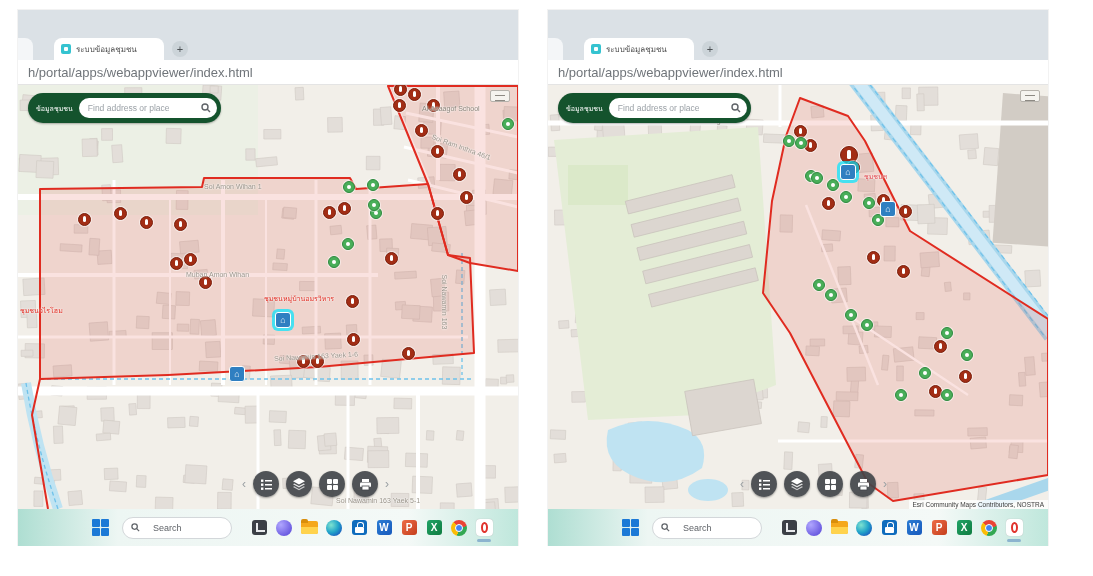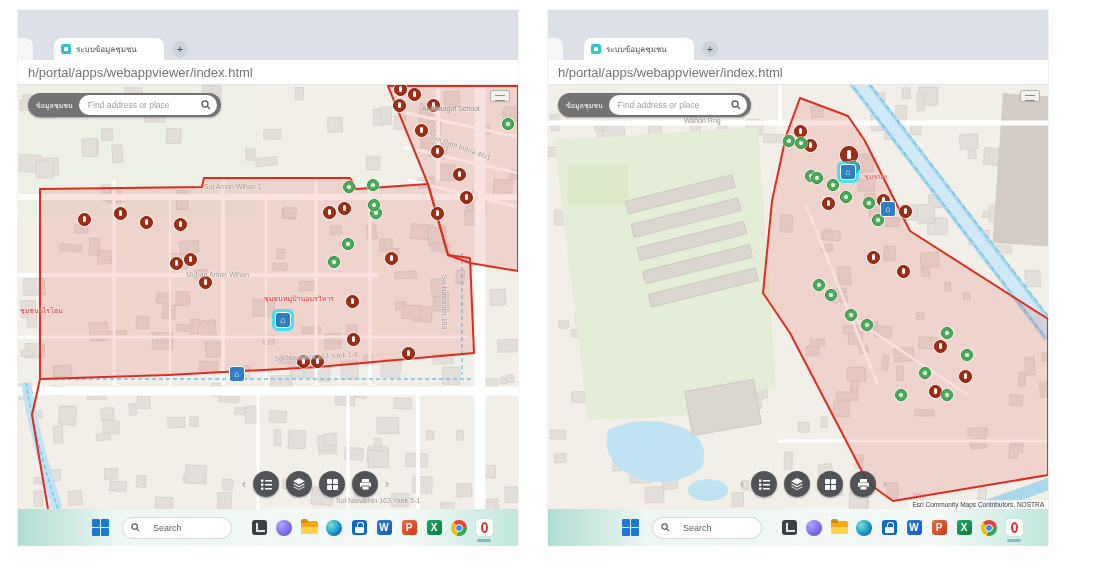--- a/index.html
+++ b/index.html
@@ -32,21 +32,21 @@
   .mk-red.big{width:16px;height:16px;margin:-9px 0 0 -9px;}
   .mk-red.big::after{left:5.5px;top:3px;width:4px;height:9px;}
   .mk-green{position:absolute;width:10px;height:10px;margin:-5px 0 0 -5px;background:#49ae59;border:1px solid #2e8a3e;
             border-radius:50%;box-shadow:0 0 0 1px rgba(255,255,255,.5);pointer-events:auto;}
   .mk-green::after{content:"";position:absolute;left:2.5px;top:2.5px;width:4px;height:4px;background:#fff;border-radius:50%;}
   .mk-poi{position:absolute;width:14px;height:14px;margin:-7px 0 0 -7px;background:#2f7fc1;border:1px solid #fff;
           border-radius:3px;display:flex;align-items:center;justify-content:center;color:#fff;font-size:9px;pointer-events:auto;}
   .mk-poi.selected{box-shadow:0 0 0 3px rgba(0,229,255,.7);}
   .map-label{position:absolute;font-size:7px;white-space:nowrap;text-shadow:0 0 2px #fff,0 0 2px #fff;transform-origin:left center;}
 
-  .searchbar{position:absolute;left:10px;top:8px;height:24px;background:#737373;border-radius:16px;display:flex;
+  .searchbar{position:absolute;left:10px;top:8px;height:30px;background:#14532d;border-radius:16px;display:flex;
              align-items:center;padding:3px 4px 3px 8px;box-sizing:border-box;box-shadow:0 1px 2px rgba(0,0,0,.3);}
   .searchbar-title{color:#fff;font-size:7px;max-width:62px;white-space:nowrap;overflow:hidden;margin-right:6px;}
   .search-input{width:138px;height:20px;background:#fff;border-radius:11px;display:flex;align-items:center;
                 justify-content:space-between;padding:0 6px 0 9px;box-sizing:border-box;}
   .search-placeholder{font-size:8.5px;color:#9aa0a6;}
   .mini-btn{position:absolute;top:5px;right:8px;width:20px;height:12px;background:#f5f3ef;border:1px solid #b5b1ab;
             border-radius:2px;padding:0;}
   .mini-btn::after{content:"";display:block;margin:3px auto 0;width:10px;height:4px;border-top:1px solid #8d8983;border-bottom:1px solid #8d8983;}
 
   .dock{position:absolute;bottom:12px;display:flex;align-items:center;gap:7px;}

